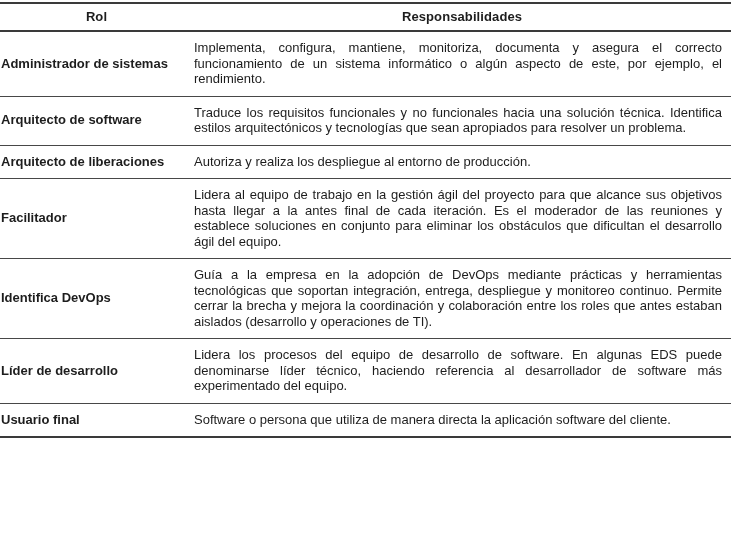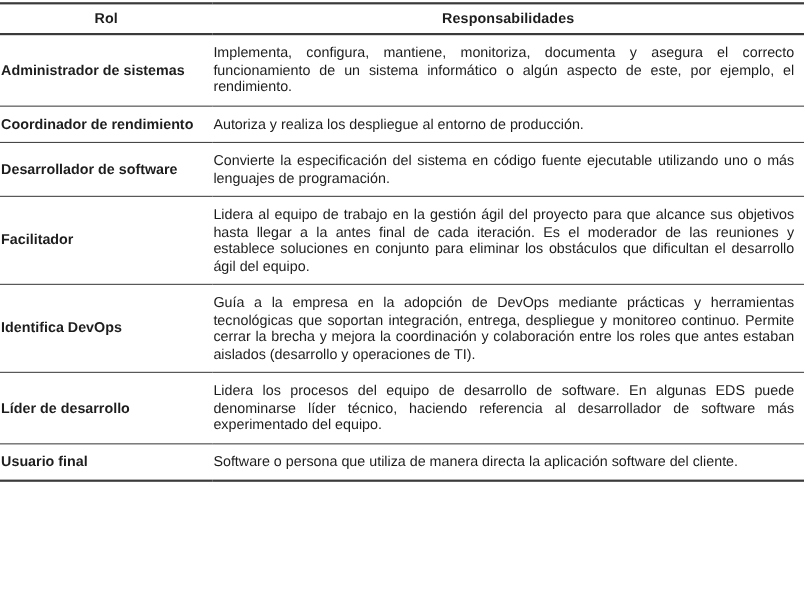--- a/index.html
+++ b/index.html
@@ -66,26 +66,26 @@
         <th class="col-role">Rol</th>
         <th class="col-resp">Responsabilidades</th>
       </tr>
     </thead>
     <tbody id="table-body">
         <tr>
           <td class="role-cell">Administrador de sistemas</td>
           <td class="responsibility-cell">Implementa, configura, mantiene, monitoriza, documenta y asegura el correcto funcionamiento de un sistema informático o algún aspecto de este, por ejemplo, el rendimiento.</td>
         </tr>
         <tr>
-          <td class="role-cell">Coordinador de rendimiento</td>
-          <td class="responsibility-cell">Autoriza y realiza los despliegue al entorno de producción.</td>
+          <td class="role-cell">Arquitecto de software</td>
+          <td class="responsibility-cell">Traduce los requisitos funcionales y no funcionales hacia una solución técnica. Identifica estilos arquitectónicos y tecnologías que sean apropiados para resolver un problema.</td>
         </tr>
         <tr>
-          <td class="role-cell">Desarrollador de software</td>
-          <td class="responsibility-cell">Convierte la especificación del sistema en código fuente ejecutable utilizando uno o más lenguajes de programación.</td>
+          <td class="role-cell">Arquitecto de liberaciones</td>
+          <td class="responsibility-cell">Autoriza y realiza los despliegue al entorno de producción.</td>
         </tr>
         <tr>
           <td class="role-cell">Facilitador</td>
           <td class="responsibility-cell">Lidera al equipo de trabajo en la gestión ágil del proyecto para que alcance sus objetivos hasta llegar a la antes final de cada iteración. Es el moderador de las reuniones y establece soluciones en conjunto para eliminar los obstáculos que dificultan el desarrollo ágil del equipo.</td>
         </tr>
         <tr>
           <td class="role-cell">Identifica DevOps</td>
           <td class="responsibility-cell">Guía a la empresa en la adopción de DevOps mediante prácticas y herramientas tecnológicas que soportan integración, entrega, despliegue y monitoreo continuo. Permite cerrar la brecha y mejora la coordinación y colaboración entre los roles que antes estaban aislados (desarrollo y operaciones de TI).</td>
         </tr>
         <tr>

